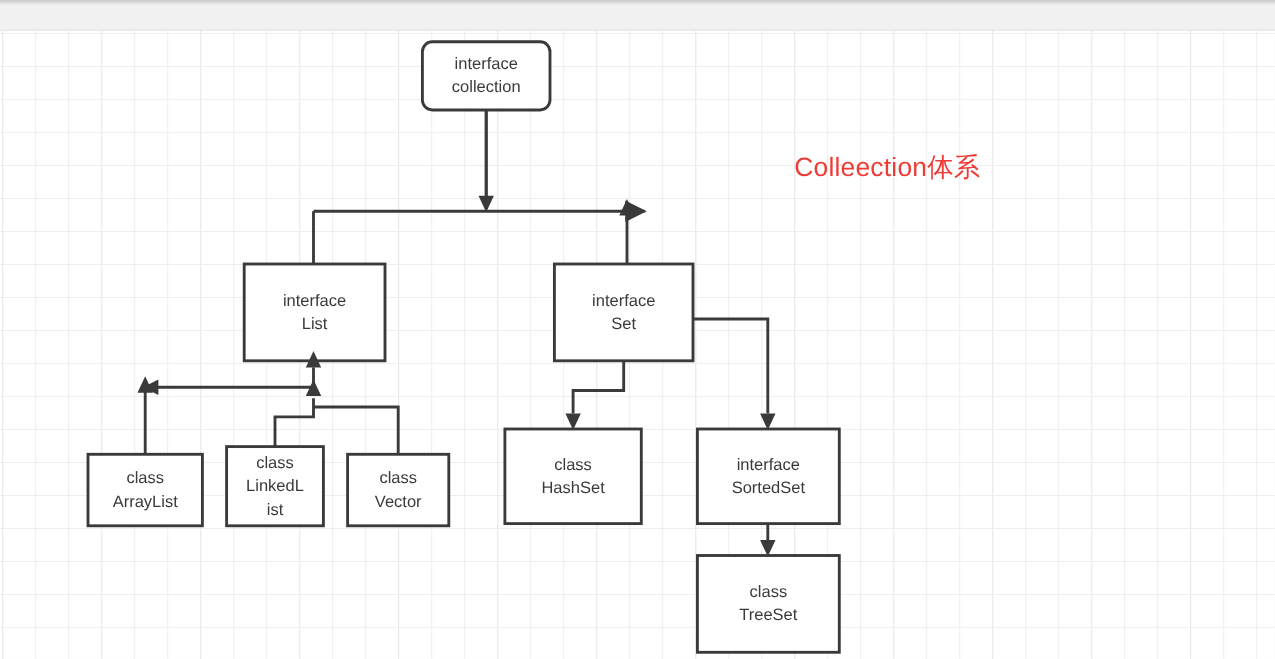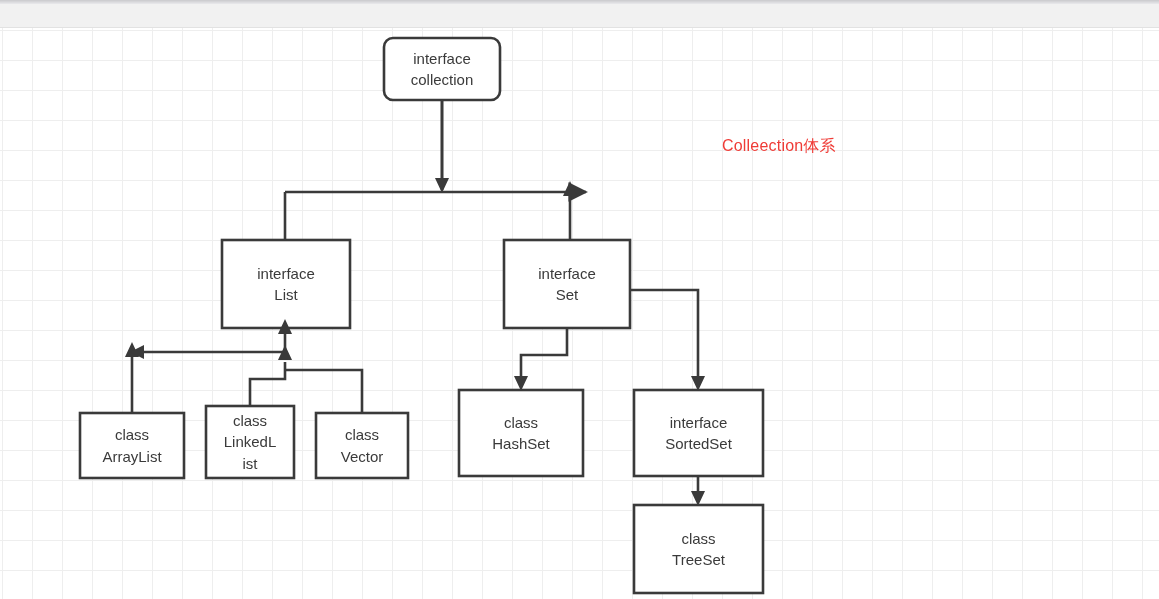--- a/index.html
+++ b/index.html
@@ -66,21 +66,21 @@
     color: #3a3a3a;
     font-size: 15px;
     line-height: 1.42;
     font-family: "Liberation Sans", sans-serif;
     pointer-events: none;
     white-space: pre-line;
   }
   .title-text {
     position: absolute;
     color: #ef3b36;
-    font-size: 16px;
+    font-size: 24px;
     font-family: "Liberation Sans", sans-serif;
     white-space: nowrap;
     letter-spacing: 0.2px;
   }
 </style>
 </head>
 <body>
 
 <div id="app">
 

